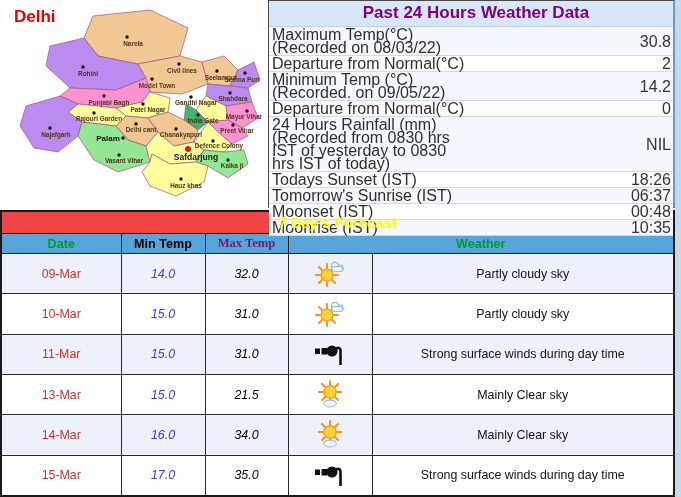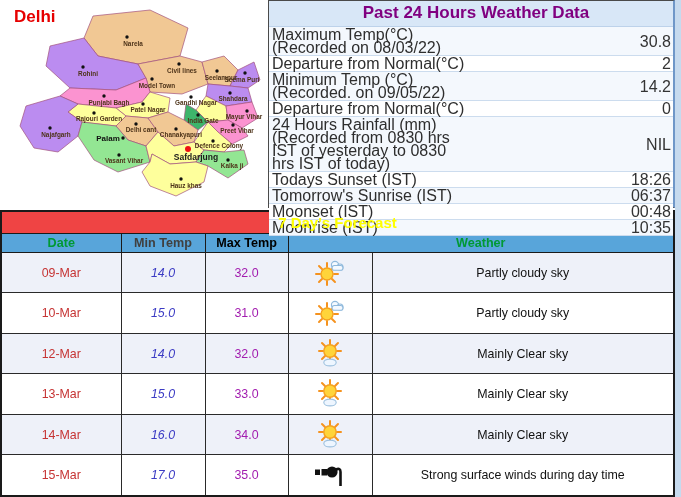--- a/index.html
+++ b/index.html
@@ -40,31 +40,31 @@
   }
   .fc-title{
     background:#ef4444;color:#ffff00;font-size:15px;font-weight:bold;
     text-align:center;padding:2px 8px;border:1px solid #1a1a1a;
   }
   .fc-head th{
     background:#58a5da;font-size:12.6px;font-weight:bold;text-align:center;
     padding:2px 0;border:1px solid #1a1a1a;
   }
   .h-date,.h-weather{color:#009934;}
-  .h-min{color:#404040;margin-top:11px;}
-  .h-max{color:#000000;}
+  .h-min{color:#000000;margin-top:11px;}
+  .h-max{color:#701a75;font-family:Liberation Serif, serif;}
   .fc-row td{
     border:1px solid #2a2a2a;text-align:center;font-size:12.4px;height:35px;
     padding:0;
   }
   .fc-row:nth-child(odd) td{background:#eef1f9;}
   .fc-row:nth-child(even) td{background:#ffffff;}
   td.c-date{color:#c63434;}
   td.c-min{color:#3b3bc4;font-style:italic;}
-  td.c-max{color:#a21caf;}
+  td.c-max{color:#000000;font-style:italic;}
   td.c-desc{color:#111111;}
   td.c-icon svg{display:block;margin:0 auto;width:36px;height:32px;}
   
   .map-svg text{fill:#4d3319;font-weight:bold;font-size:6.4px;font-family:"Liberation Sans",sans-serif;}
   .map-svg text.big{font-size:8px;fill:#101010;}
   .map-svg text.station{font-size:8.5px;fill:#1a1a1a;}
   .map-svg text.map-title{font-size:17px;fill:#e60000;font-weight:bold;}
   .hidden-defs{position:absolute;width:0;height:0;overflow:hidden;}
 </style>
 </head>
@@ -280,34 +280,34 @@
           <td class="c-min">15.0</td>
           <td class="c-max">31.0</td>
           <td class="c-icon">
               <svg viewBox="0 0 36 32">
                 <use href="#sym-partly-cloudy" xlink:href="#sym-partly-cloudy"></use>
               </svg>
             </td>
           <td class="c-desc">Partly cloudy sky</td>
         </tr>
         <tr class="fc-row">
-          <td class="c-date">12-Mar</td>
-          <td class="c-min">14.0</td>
-          <td class="c-max">32.0</td>
-          <td class="c-icon">
-              <svg viewBox="0 0 36 32">
-                <use href="#sym-mainly-clear" xlink:href="#sym-mainly-clear"></use>
-              </svg>
-            </td>
-          <td class="c-desc">Mainly Clear sky</td>
+          <td class="c-date">11-Mar</td>
+          <td class="c-min">15.0</td>
+          <td class="c-max">31.0</td>
+          <td class="c-icon">
+              <svg viewBox="0 0 36 32">
+                <use href="#sym-windsock" xlink:href="#sym-windsock"></use>
+              </svg>
+            </td>
+          <td class="c-desc">Strong surface winds during day time</td>
         </tr>
         <tr class="fc-row">
           <td class="c-date">13-Mar</td>
           <td class="c-min">15.0</td>
-          <td class="c-max">33.0</td>
+          <td class="c-max">21.5</td>
           <td class="c-icon">
               <svg viewBox="0 0 36 32">
                 <use href="#sym-mainly-clear" xlink:href="#sym-mainly-clear"></use>
               </svg>
             </td>
           <td class="c-desc">Mainly Clear sky</td>
         </tr>
         <tr class="fc-row">
           <td class="c-date">14-Mar</td>
           <td class="c-min">16.0</td>

